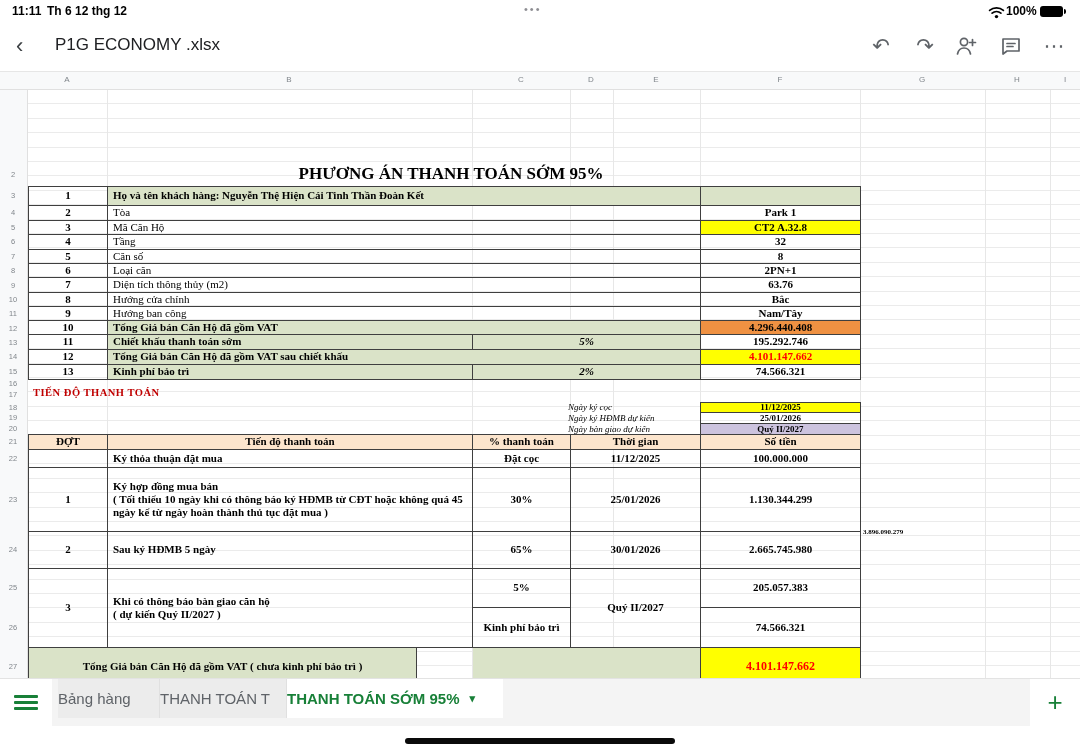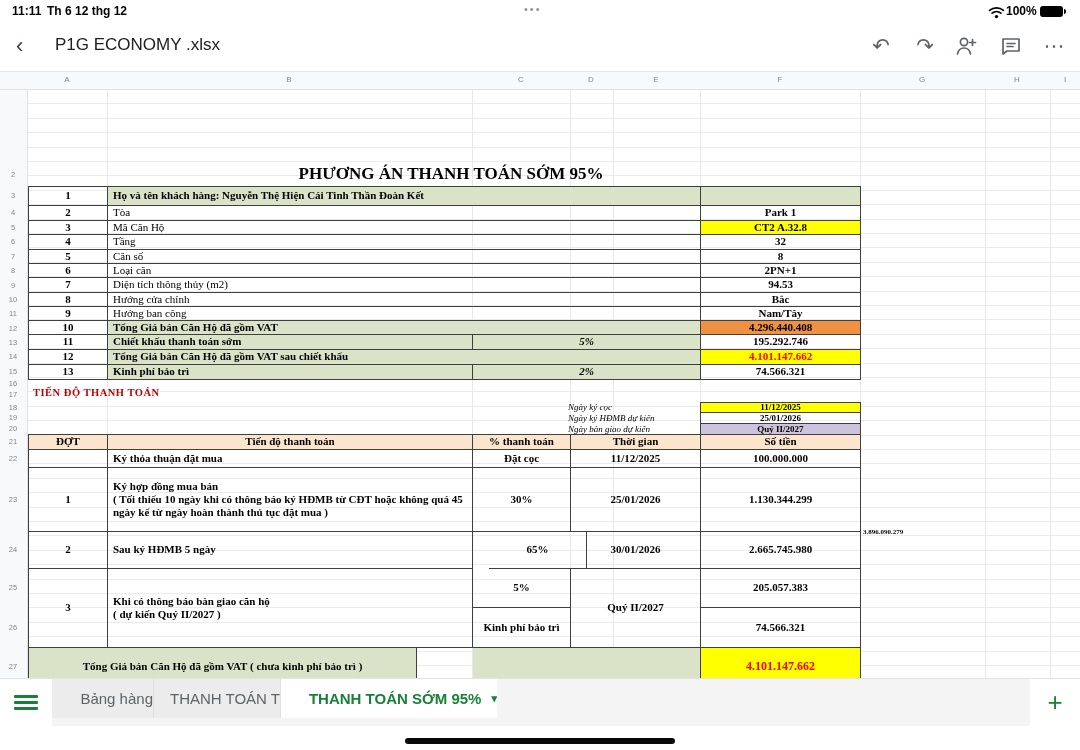--- a/index.html
+++ b/index.html
@@ -42,22 +42,22 @@
   .redtxt{color:#ff0000;}
   .section-title{position:absolute;left:33px;top:315px;font-family:"Liberation Serif",serif;font-size:10.5px;
      font-weight:bold;color:#c00000;letter-spacing:.5px;}
   .date-label{position:absolute;left:568px;font-family:"Liberation Serif",serif;font-size:9px;font-style:italic;color:#000;transform:translateY(-50%);}
   .side-note{position:absolute;left:863px;top:456px;font-family:"Liberation Serif",serif;font-size:7px;font-weight:bold;color:#000;}
   
   .tabbar{position:absolute;left:0;top:678px;width:1080px;height:48px;background:#f4f4f4;border-top:1px solid #e3e3e3;box-sizing:border-box;}
   .tb-menu{position:absolute;left:0;top:0;width:52px;height:47px;background:#fff;display:flex;align-items:center;justify-content:center;}
   .burger{width:24px;height:15px;display:flex;flex-direction:column;justify-content:space-between;}
   .burger span{display:block;height:3px;background:#188038;border-radius:1px;}
-  .stab{position:absolute;top:0;height:39px;display:flex;align-items:center;justify-content:flex-end;
-        font-size:15px;color:#5f6368;background:#ececec;border-right:1px solid #e0e0e0;box-sizing:border-box;white-space:nowrap;overflow:hidden;}
+  .stab{position:absolute;top:0;height:39px;display:flex;align-items:center;justify-content:flex-start;
+        font-size:15px;color:#5f6368;background:#ececec;border-right:1px solid #e0e0e0;box-sizing:border-box;white-space:nowrap;overflow:hidden;margin-left:6px;}
   .stab.active{background:#fff;color:#188038;font-weight:bold;border-right:none;}
   .stab .caret{margin-left:10px;font-size:11px;color:#188038;}
   .add-tab{position:absolute;left:1030px;top:0;width:50px;height:47px;background:#fff;display:flex;align-items:center;justify-content:center;
         color:#188038;font-size:26px;font-weight:300;}
   .bottom-strip{position:absolute;left:0;top:726px;width:1080px;height:24px;background:#fff;}
   .home-indicator{position:absolute;left:405px;top:738px;width:270px;height:6px;border-radius:3px;background:#0a0a0a;}
 </style>
 </head>
 <body>
 
@@ -176,21 +176,21 @@
       <div class="cell b" style="left:0;top:63px;width:79px;height:14px;">5</div>
       <div class="cell left" style="left:79px;top:63px;width:593px;height:14px;">Căn số</div>
       <div class="cell b" style="left:672px;top:63px;width:160px;height:14px;">8</div>
 
       <div class="cell b" style="left:0;top:77px;width:79px;height:14px;">6</div>
       <div class="cell left" style="left:79px;top:77px;width:593px;height:14px;">Loại căn</div>
       <div class="cell b" style="left:672px;top:77px;width:160px;height:14px;">2PN+1</div>
 
       <div class="cell b" style="left:0;top:91px;width:79px;height:15px;">7</div>
       <div class="cell left" style="left:79px;top:91px;width:593px;height:15px;">Diện tích thông thủy (m2)</div>
-      <div class="cell b" style="left:672px;top:91px;width:160px;height:15px;">94.53</div>
+      <div class="cell b" style="left:672px;top:91px;width:160px;height:15px;">63.76</div>
 
       <div class="cell b" style="left:0;top:106px;width:79px;height:14px;">8</div>
       <div class="cell left" style="left:79px;top:106px;width:593px;height:14px;">Hướng cửa chính</div>
       <div class="cell b" style="left:672px;top:106px;width:160px;height:14px;">Bắc</div>
 
       <div class="cell b" style="left:0;top:120px;width:79px;height:14px;">9</div>
       <div class="cell left" style="left:79px;top:120px;width:593px;height:14px;">Hướng ban công</div>
       <div class="cell b" style="left:672px;top:120px;width:160px;height:14px;">Nam/Tây</div>
 
       <div class="cell b" style="left:0;top:134px;width:79px;height:14px;">10</div>
@@ -242,21 +242,21 @@
       <div class="cell b left col" style="left:79px;top:33px;width:365px;height:64px;padding-right:4px;">
         <div>Ký hợp đồng mua bán</div>
         <div>( Tối thiểu 10 ngày khi có thông báo ký HĐMB từ CĐT hoặc không quá 45 ngày kể từ ngày hoàn thành thủ tục đặt mua )</div>
       </div>
       <div class="cell b" style="left:444px;top:33px;width:98px;height:64px;">30%</div>
       <div class="cell b" style="left:542px;top:33px;width:130px;height:64px;">25/01/2026</div>
       <div class="cell b" style="left:672px;top:33px;width:160px;height:64px;">1.130.344.299</div>
 
       <div class="cell b" style="left:0;top:97px;width:79px;height:37px;">2</div>
       <div class="cell b left" style="left:79px;top:97px;width:365px;height:37px;">Sau ký HĐMB 5 ngày</div>
-      <div class="cell b" style="left:460px;top:97px;width:98px;height:37px;">65%</div>
+      <div class="cell b" style="left:444px;top:97px;width:98px;height:37px;">65%</div>
       <div class="cell b" style="left:542px;top:97px;width:130px;height:37px;">30/01/2026</div>
       <div class="cell b" style="left:672px;top:97px;width:160px;height:37px;">2.665.745.980</div>
 
       <div class="cell b" style="left:0;top:134px;width:79px;height:79px;">3</div>
       <div class="cell b left col" style="left:79px;top:134px;width:365px;height:79px;padding-right:4px;">
         <div>Khi có thông báo bàn giao căn hộ</div>
         <div>( dự kiến Quý II/2027 )</div>
       </div>
       <div class="cell b" style="left:444px;top:134px;width:98px;height:39px;">5%</div>
       <div class="cell b" style="left:444px;top:173px;width:98px;height:40px;">Kinh phí bảo trì</div>

